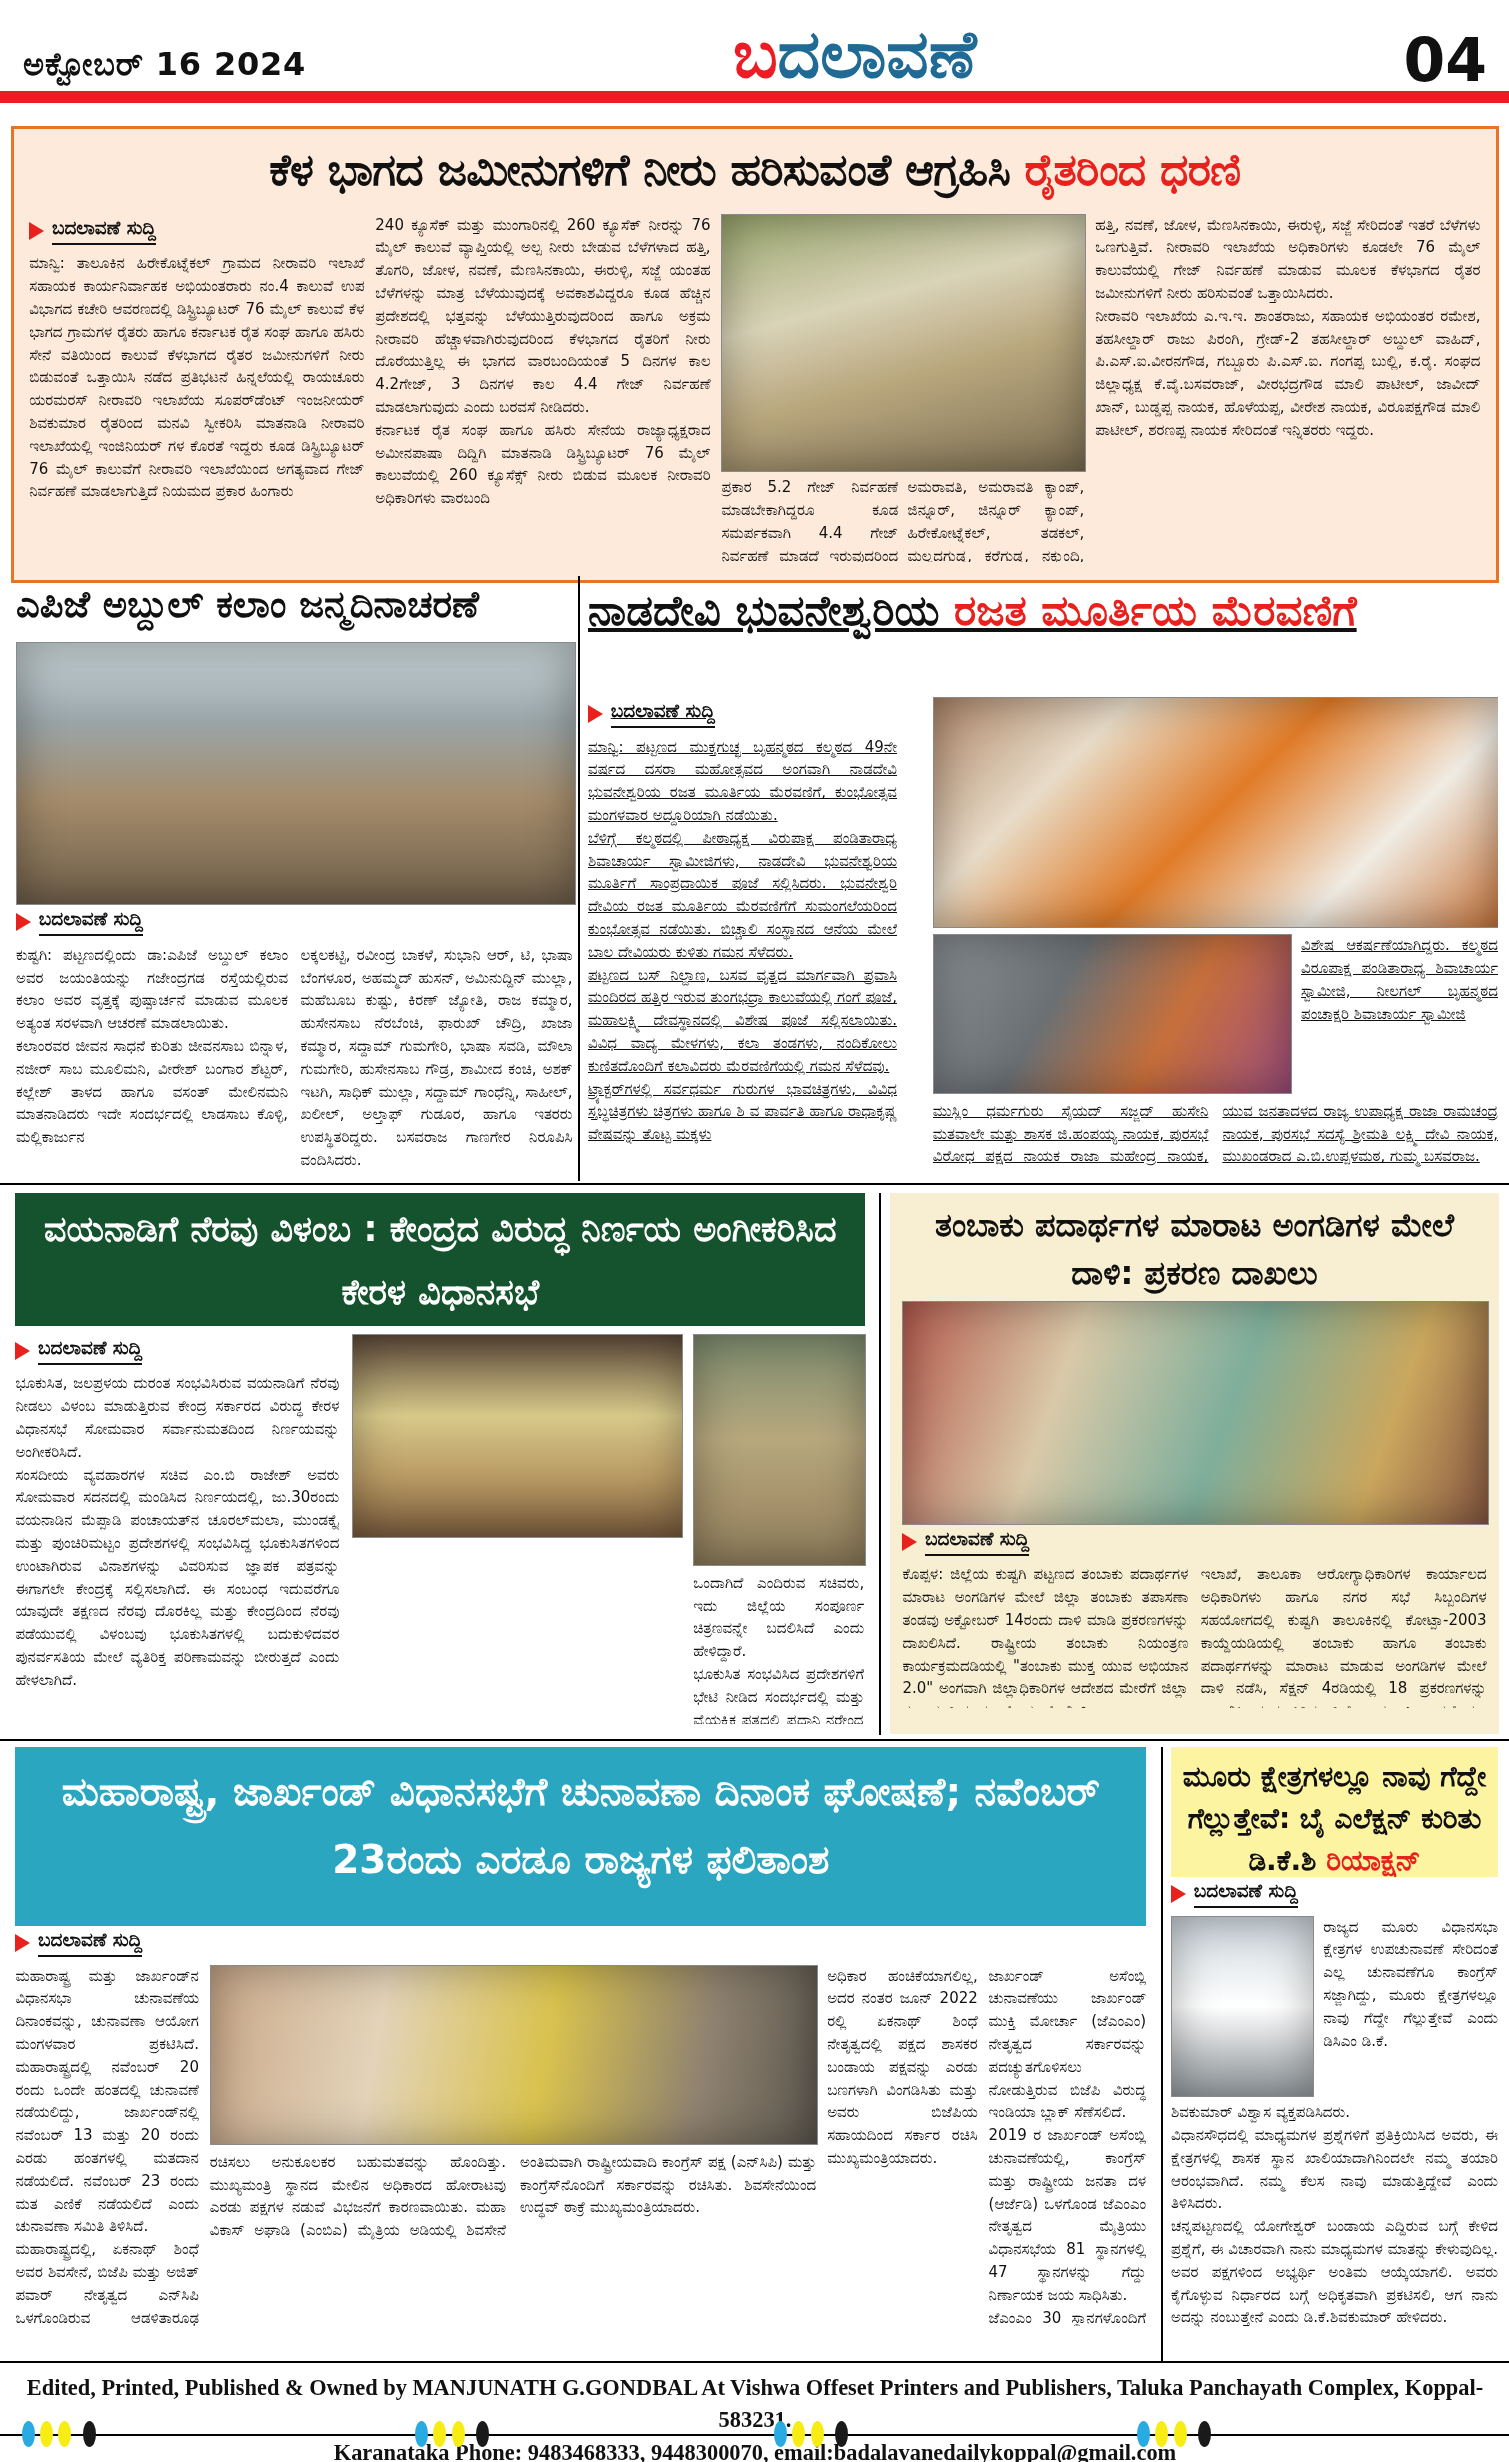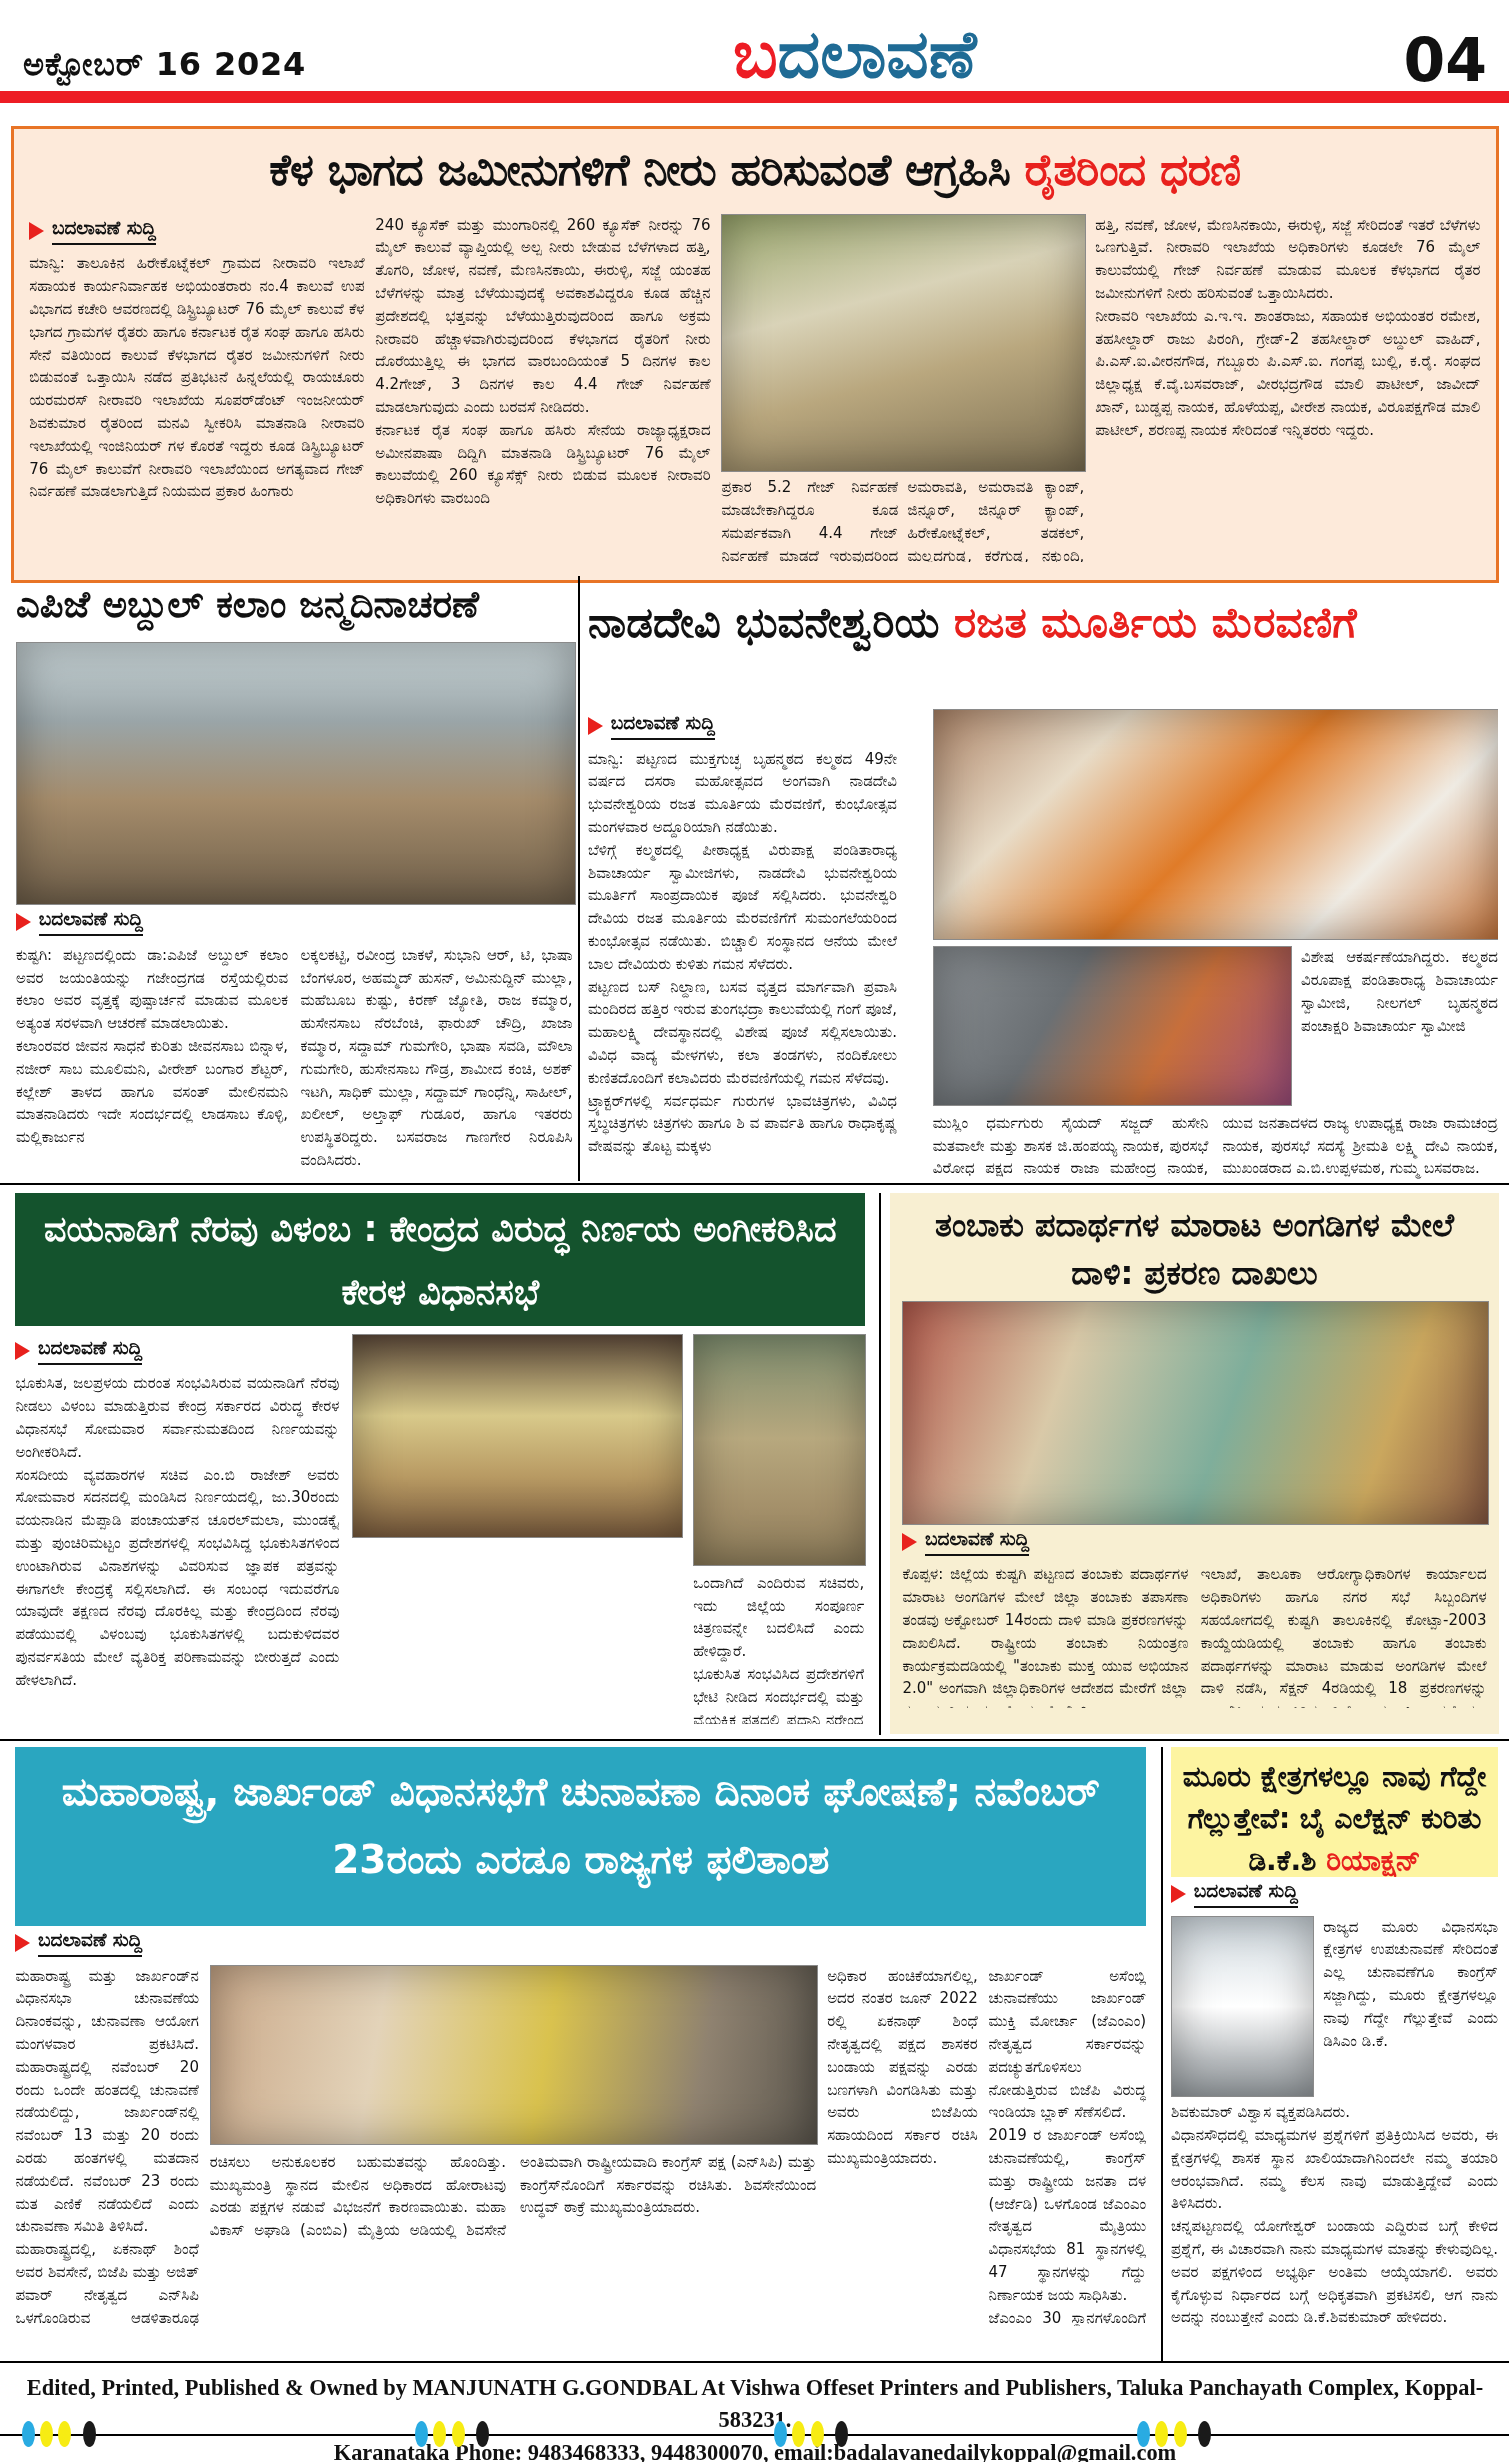--- a/index.html
+++ b/index.html
@@ -43,21 +43,21 @@
   .d-minirow .col{width:177px;}
 
   
   #art-kalam{top:576px;left:13px;width:564px;height:605px;padding:0 3.1px;}
   .k-head{font-size:37px;font-weight:bold;line-height:1.55;height:63px;overflow:hidden;}
   .ph-kalam{width:100%;height:261px;margin-top:3.1px;
             background:linear-gradient(180deg,#c9d5d8 0%,#9aa5a8 30%,#a58c6b 60%,#6f5f4a 100%);}
   .k-cols{display:flex;gap:12.4px;height:225px;}
   .k-cols .col{width:272px;}
 
-  #art-naadadevi{top:596px;left:588px;width:910px;height:605px;}
+  #art-naadadevi{top:584px;left:588px;width:910px;height:605px;text-decoration:underline;}
   .n-head{font-size:42px;font-weight:bold;line-height:1.3;height:113px;overflow:hidden;}
   .n-body{display:flex;gap:10.8px;height:479px;}
   .n-colA{width:309px;display:flex;flex-direction:column;}
   .n-right{flex:1;display:flex;flex-direction:column;gap:6.2px;padding-left:25px;}
   .ph-procession{width:100%;height:229px;
             background:linear-gradient(135deg,#b0876a 0%,#e8dcc8 25%,#e07b28 50%,#f0ece4 75%,#c9773d 100%);}
   .n-row{display:flex;gap:9.3px;height:158px;}
   .ph-elephant{width:357px;height:158px;
             background:linear-gradient(120deg,#8a8f93 0%,#6b7074 35%,#c76f3b 65%,#9f4f7d 100%);}
   .n-caption{flex:1;}

